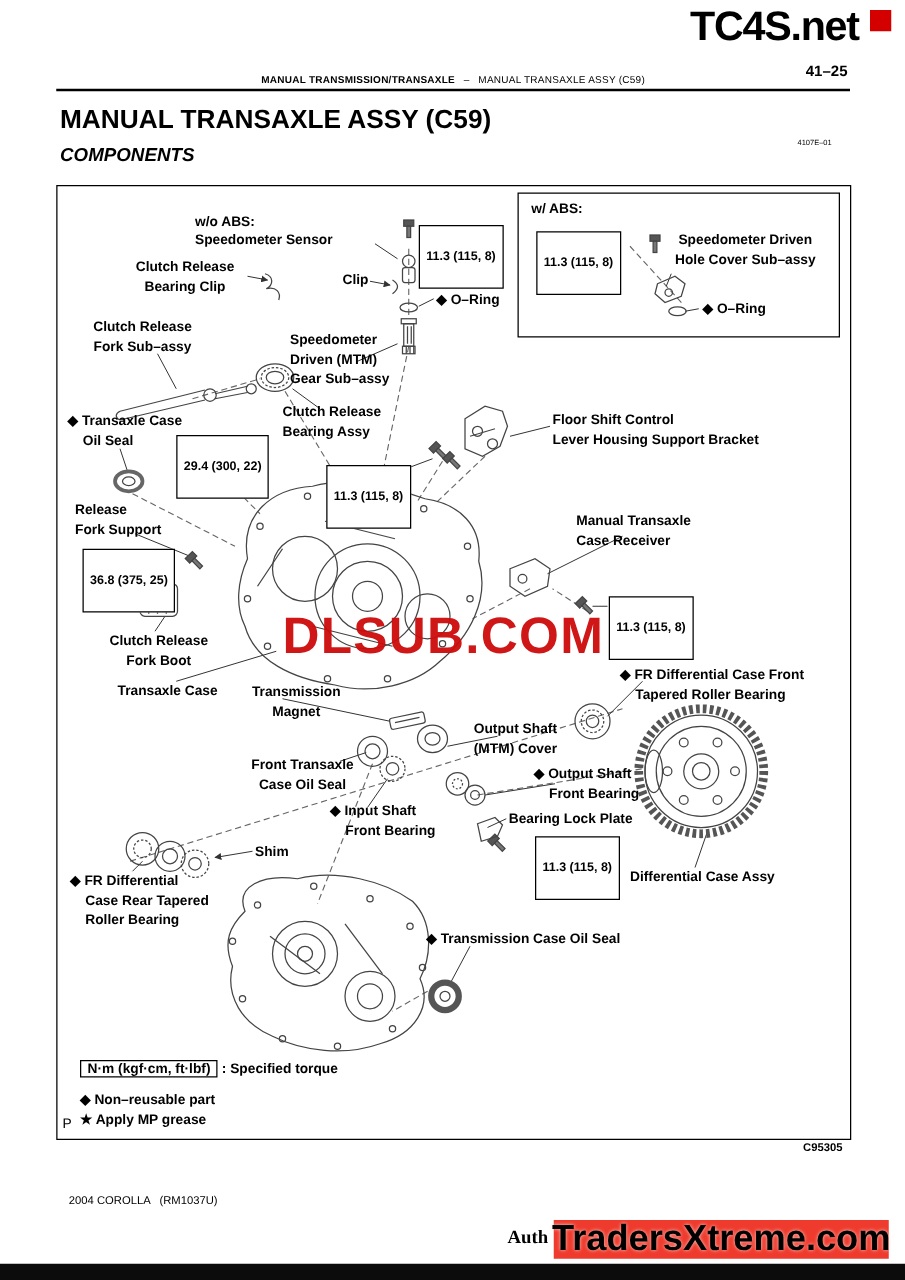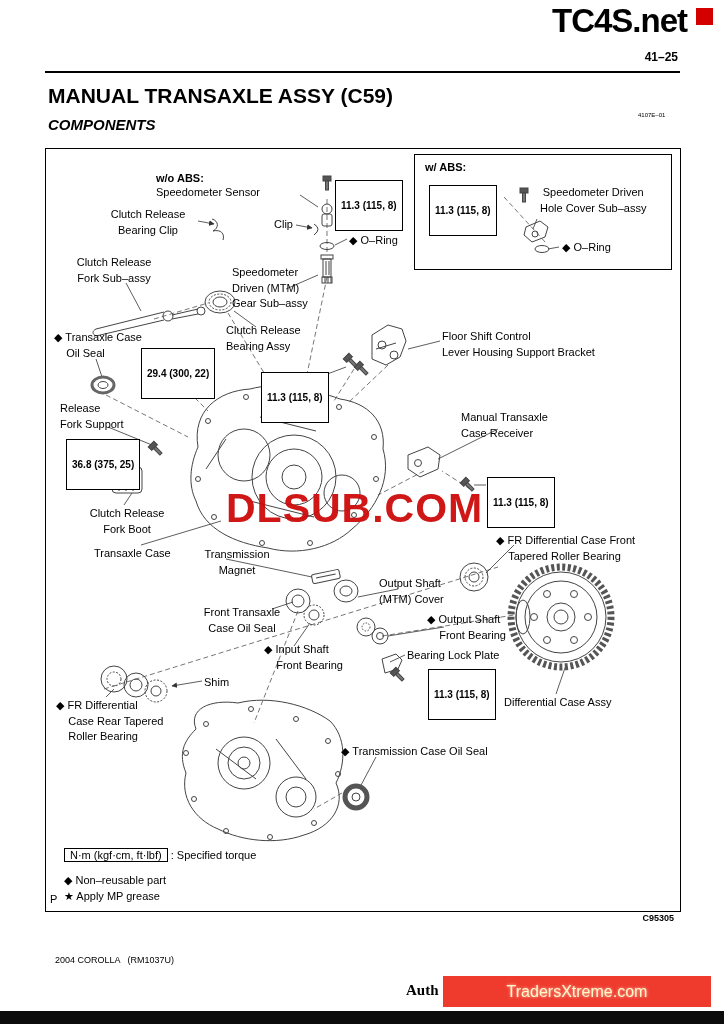--- a/index.html
+++ b/index.html
@@ -15,52 +15,55 @@
   .runhead .rh-sep{margin:0 7px;}
   .hrule{position:absolute;top:71px;left:45px;width:635px;height:2px;background:#000;}
 
   h1{position:absolute;top:84px;left:48px;margin:0;font-size:21px;font-weight:bold;}
   h2{position:absolute;top:116px;left:48px;margin:0;font-size:15px;font-weight:bold;font-style:italic;}
   .doccode{position:absolute;top:112px;left:638px;font-size:6px;}
 
   .diagram{position:absolute;top:148px;left:45px;width:634px;height:762px;border:1px solid #000;}
   svg.art{position:absolute;left:0;top:0;}
 
-  .lbl{position:absolute;font-size:11px;line-height:1.42;white-space:pre-wrap;}
+  .lbl{position:absolute;font-size:11px;line-height:1.42;white-space:pre-wrap;font-weight:bold;}
   .lbl.b{font-weight:bold;}
   .lbl.c{text-align:center;}
   .lbl.r{text-align:left;}
 
   .torque{position:absolute;border:1px solid #000;background:#fff;font-size:10px;font-weight:bold;padding:19px 5px;white-space:nowrap;}
   .torque-inline{border:1px solid #000;padding:0 5px;}
 
   .absbox{position:absolute;left:368px;top:5px;width:256px;height:114px;border:1px solid #000;text-align:center;}
 
   .wm-center{position:absolute;left:180px;top:336px;font-size:41px;font-weight:bold;color:#ce0b0b;letter-spacing:1px;opacity:.95;z-index:5;white-space:nowrap;}
 
   .figcode{position:absolute;right:6px;top:764px;font-size:9px;font-weight:bold;}
   .cornerP{position:absolute;left:4px;top:744px;font-size:11px;}
 
   .footer-model{position:absolute;left:55px;top:955px;font-size:9px;white-space:pre;}
   .band-auth{position:absolute;left:406px;top:982px;font-size:15px;font-weight:bold;font-family:"Liberation Serif",serif;}
   .band{position:absolute;left:443px;top:976px;width:268px;height:31px;background:#ee3b2e;display:flex;align-items:center;justify-content:center;z-index:6;}
-  .band-text{font-size:16px;font-weight:normal;color:#fef9c3;text-shadow:0 0 3px #ffd0c8;white-space:nowrap;}
+  .band-text{font-size:29px;font-weight:bold;color:#000000;text-shadow:0 0 3px #ffd0c8;white-space:nowrap;}
   .blackbar{position:absolute;left:0;top:1011px;width:724px;height:13px;background:#0c0c0c;}
 </style>
 </head>
 <body>
 
 <div class="page">
 
   <div class="logo">
     <span>TC4S.net</span>
   </div>
   <div class="logo-sq"></div>
   <div class="pagenum">41–25</div>
 
+  <div class="runhead">
+    <span class="rh-b">MANUAL TRANSMISSION/TRANSAXLE</span><span class="rh-sep">–</span><span>MANUAL TRANSAXLE ASSY (C59)</span>
+  </div>
   <div class="hrule"></div>
 
   <h1>MANUAL TRANSAXLE ASSY (C59)</h1>
   <h2>COMPONENTS</h2>
   <div class="doccode">4107E–01</div>
 
   <div class="diagram">
 
     <svg class="art" width="634" height="762" viewBox="0 0 634 762" xmlns="http://www.w3.org/2000/svg">
       <defs>

